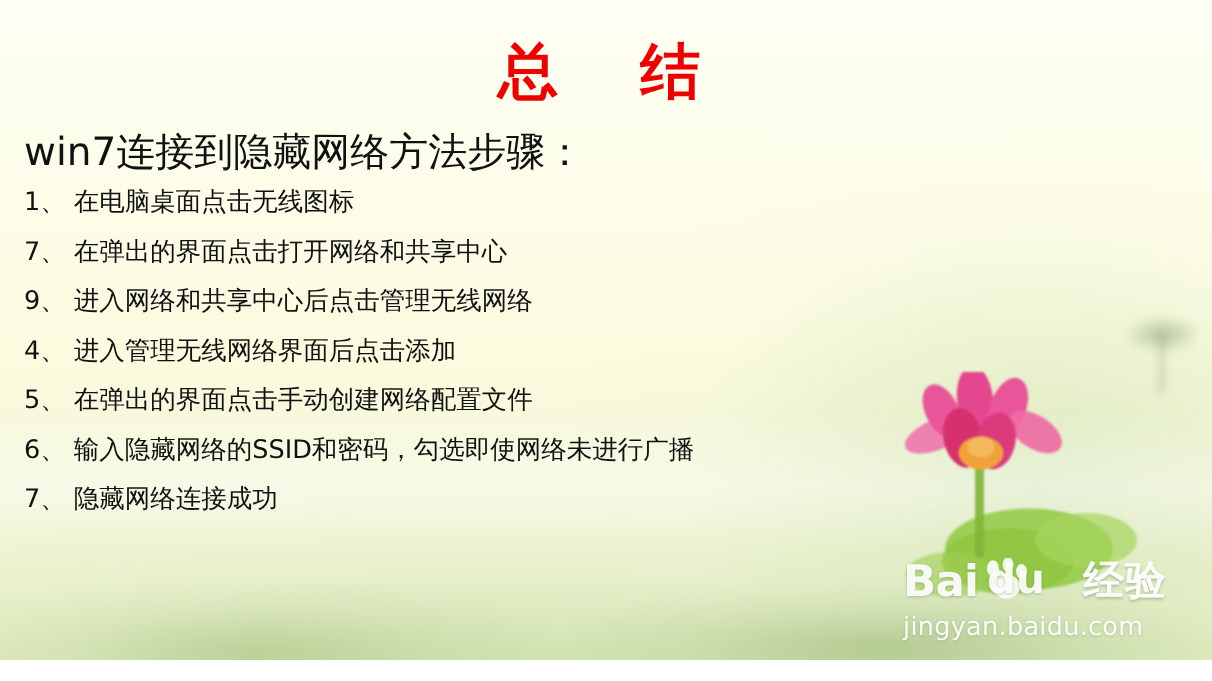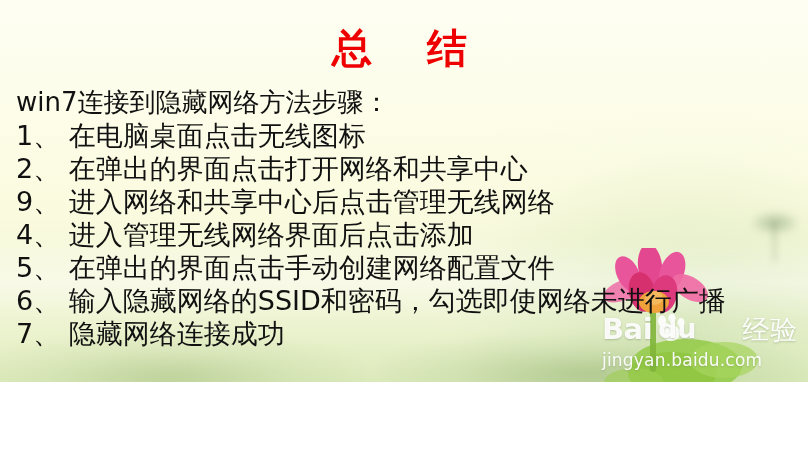--- a/index.html
+++ b/index.html
@@ -3,21 +3,21 @@
 <meta charset="utf-8">
 <style>
   html, body {
     margin: 0;
     padding: 0;
     background: #ffffff;
   }
   #slide {
     position: relative;
     width: 808px;
-    height: 382px;
+    height: 440px;
     overflow: hidden;
     background: #fdfdea;
     font-family: "DejaVu Sans", "Liberation Sans", sans-serif;
   }
 
   
   .bg-layer {
     position: absolute;
     inset: 0;
     pointer-events: none;
@@ -132,21 +132,21 @@
 
   
   .body-block {
     position: absolute;
     left: 16px;
     top: 86px;
     width: 760px;
   }
   .line {
     color: #111111;
-    font-size: 27px;
+    font-size: 17px;
     line-height: 33px;
     white-space: pre;
     letter-spacing: 0px;
   }
   .line.intro { font-size: 26px; }
 
   
   .watermark {
     position: absolute;
     right: 8px;
@@ -178,23 +178,23 @@
   .wm-paw svg { display:block; }
   .wm-du {
     position: absolute;
     left: 56px;
     top: 3px;
     font-size: 27px;
     color: rgba(255,255,255,0.92);
     font-weight: bold;
   }
   .wm-cn {
-    margin-left: 22px;
+    margin-left: 2px;
     font-size: 27px;
-    font-weight: normal;
+    font-weight: bold;
     color: rgba(255,255,255,0.95);
     letter-spacing: 1px;
     padding-left: 32px;
   }
   .wm-url {
     font-size: 17px;
     color: rgba(255,255,255,0.95);
     text-shadow: 0 1px 2px rgba(120,140,100,0.40);
     letter-spacing: 0.2px;
     margin-top: 4px;
@@ -234,21 +234,21 @@
         <ellipse cx="60" cy="50" rx="9" ry="7" fill="#f4b95c"></ellipse>
       </g>
     </svg>
   </div>
 
   <div class="title">总  结</div>
 
   <div class="body-block">
     <div class="line intro">win7连接到隐藏网络方法步骤：</div>
     <div class="line">1、 在电脑桌面点击无线图标</div>
-    <div class="line">2、 在弹出的界面点击打开网络和共享中心</div>
+    <div class="line">7、 在弹出的界面点击打开网络和共享中心</div>
     <div class="line">9、 进入网络和共享中心后点击管理无线网络</div>
     <div class="line">4、 进入管理无线网络界面后点击添加</div>
     <div class="line">5、 在弹出的界面点击手动创建网络配置文件</div>
     <div class="line">6、 输入隐藏网络的SSID和密码，勾选即使网络未进行广播</div>
     <div class="line">7、 隐藏网络连接成功</div>
   </div>
 
   <div class="watermark">
     <div class="wm-top">
       <span class="wm-bai">Bai</span>

